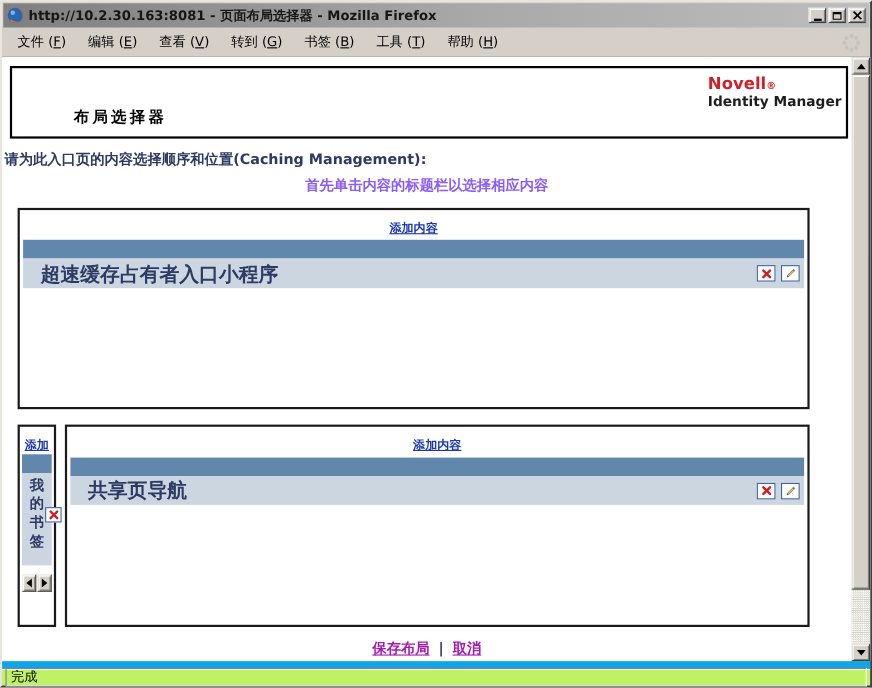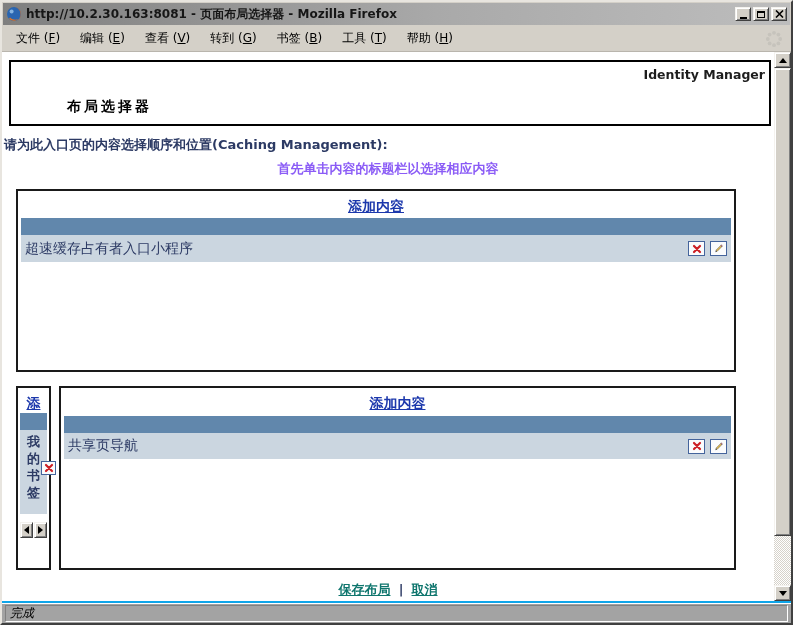--- a/index.html
+++ b/index.html
@@ -33,58 +33,58 @@
   .brand-name{color:#cc2229;font-size:15px;font-weight:bold;}
   .brand-name .reg{font-size:9px;}
   .brand-product{color:#1d1d1d;font-size:12.5px;font-weight:bold;}
 
   .instr1{margin-top:10px;font-size:13px;font-weight:bold;color:#2c3a64;}
   .instr2{margin-top:6px;text-align:center;font-size:13px;font-weight:bold;color:#8b5cf6;}
 
   .panel{border:2px solid #1a1a1a;background:#fff;}
   .panel-top{margin:11px 36px 0 12px;height:183px;padding:3px;display:flex;flex-direction:column;}
   .add-row{text-align:center;height:19px;flex:0 0 auto;padding-top:2px;}
-  a.lnk{color:#1c38ac;font-size:14px;font-weight:bold;text-decoration:underline;cursor:pointer;}
+  a.lnk{color:#1c38ac;font-size:11px;font-weight:bold;text-decoration:underline;cursor:pointer;}
   .bluebar{height:17px;background:#6187ac;margin-top:5px;flex:0 0 auto;}
   .item-row{height:27px;background:#cbd6e0;display:flex;align-items:center;flex:0 0 auto;}
-  .item-label{font-size:14px;font-weight:normal;color:#2c3a64;padding-left:4px;}
+  .item-label{font-size:18px;font-weight:bold;color:#2c3a64;padding-left:16px;}
   .row-actions{margin-left:auto;margin-right:4px;display:flex;gap:5px;}
   .icon-btn{width:17px;height:15px;background:#fbfcfd;border:1px solid #44649c;display:flex;align-items:center;justify-content:center;cursor:pointer;}
 
   .section2{margin:14px 36px 0 12px;height:184px;display:flex;gap:8px;}
   .panel-side{width:35px;flex:0 0 auto;padding:2px;display:flex;flex-direction:column;position:relative;}
   .panel-side .add-row{padding-top:3px;}
   .panel-side .bluebar{margin-top:4px;}
   .varea{margin-top:0;background:#cbd6e0;height:84px;position:relative;text-align:center;padding-top:3px;}
   .vtext{display:inline-block;width:15px;font-size:13px;font-weight:bold;color:#2c3a64;line-height:17px;word-break:break-all;}
   .vx{position:absolute;right:-9px;top:31px;width:15px;height:14px;}
   .arrows{margin-top:8px;display:flex;gap:1px;justify-content:center;}
   .abtn{width:14px;height:16px;background:#d4d0c8;border:1px solid;border-color:#f4f2ee #404040 #404040 #f4f2ee;box-shadow:inset 1px 1px 0 #fff,inset -1px -1px 0 #808080;display:flex;align-items:center;justify-content:center;cursor:pointer;}
   .panel-main{flex:1;padding:3px;display:flex;flex-direction:column;}
   .panel-main .bluebar{margin-top:6px;}
   .panel-main .item-row{height:26px;}
 
   .footer-links{text-align:center;margin-top:11px;font-size:13px;}
-  .footer-links a{color:#0f766e;font-weight:bold;text-decoration:underline;cursor:pointer;}
+  .footer-links a{color:#a21caf;font-weight:bold;text-decoration:underline;cursor:pointer;}
   .footer-links .sep{color:#2c3a64;font-weight:bold;margin:0 4px;}
 
   
   .tri-up{width:0;height:0;border-left:4px solid transparent;border-right:4px solid transparent;border-bottom:5px solid #000;display:block;}
   .tri-down{width:0;height:0;border-left:4px solid transparent;border-right:4px solid transparent;border-top:5px solid #000;display:block;}
   .tri-left{width:0;height:0;border-top:4px solid transparent;border-bottom:4px solid transparent;border-right:5px solid #000;display:block;}
   .tri-right{width:0;height:0;border-top:4px solid transparent;border-bottom:4px solid transparent;border-left:5px solid #000;display:block;}
 
   
   .scrollbar{width:17px;flex:0 0 auto;background:repeating-conic-gradient(#ffffff 0% 25%,#d6d2ca 0% 50%) 0 0/2px 2px;background-color:#e7e4de;display:flex;flex-direction:column;}
   .sb-btn{height:16px;flex:0 0 auto;background:#d4d0c8;border:1px solid;border-color:#f4f2ee #404040 #404040 #f4f2ee;box-shadow:inset 1px 1px 0 #fff,inset -1px -1px 0 #808080;display:flex;align-items:center;justify-content:center;cursor:pointer;}
   .sb-thumb{height:468px;flex:0 0 auto;background:#d4d0c8;border:1px solid;border-color:#f4f2ee #404040 #404040 #f4f2ee;box-shadow:inset 1px 1px 0 #fff,inset -1px -1px 0 #808080;cursor:grab;}
   .sb-rest{flex:1 1 auto;}
 
   
-  .statusbar{height:22px;flex:0 0 auto;background:#a3a3a3;border-top:2px solid #0ea5e9;box-shadow:inset 0 1px 0 #fff;display:flex;align-items:center;padding:2px 3px;font-style:italic;}
+  .statusbar{height:22px;flex:0 0 auto;background:#bef264;border-top:7px solid #0ea5e9;box-shadow:inset 0 1px 0 #fff;display:flex;align-items:center;padding:2px 3px;}
   .status-field{flex:1;height:17px;border:1px solid;border-color:#808080 #fff #fff #808080;display:flex;align-items:center;padding-left:4px;}
   .status-field span{font-size:12px;color:#000;}
 </style>
 </head>
 <body>
 
 <div class="window">
 
   <div class="titlebar">
     <span class="ff-icon">
@@ -134,20 +134,21 @@
       </svg>
     </span>
   </div>
 
   <div class="main">
     <div class="viewport">
 
       <div class="header-box">
         <div class="page-heading">布局选择器</div>
         <div class="brand">
+          <div class="brand-name"><span>Novell</span><span class="reg">®</span></div>
           <div class="brand-product">Identity Manager</div>
         </div>
       </div>
 
       <div class="instr1">请为此入口页的内容选择顺序和位置(Caching Management):</div>
       <div class="instr2">首先单击内容的标题栏以选择相应内容</div>
 
       <div class="panel panel-top">
         <div class="add-row">
           <a class="lnk">添加内容</a>

